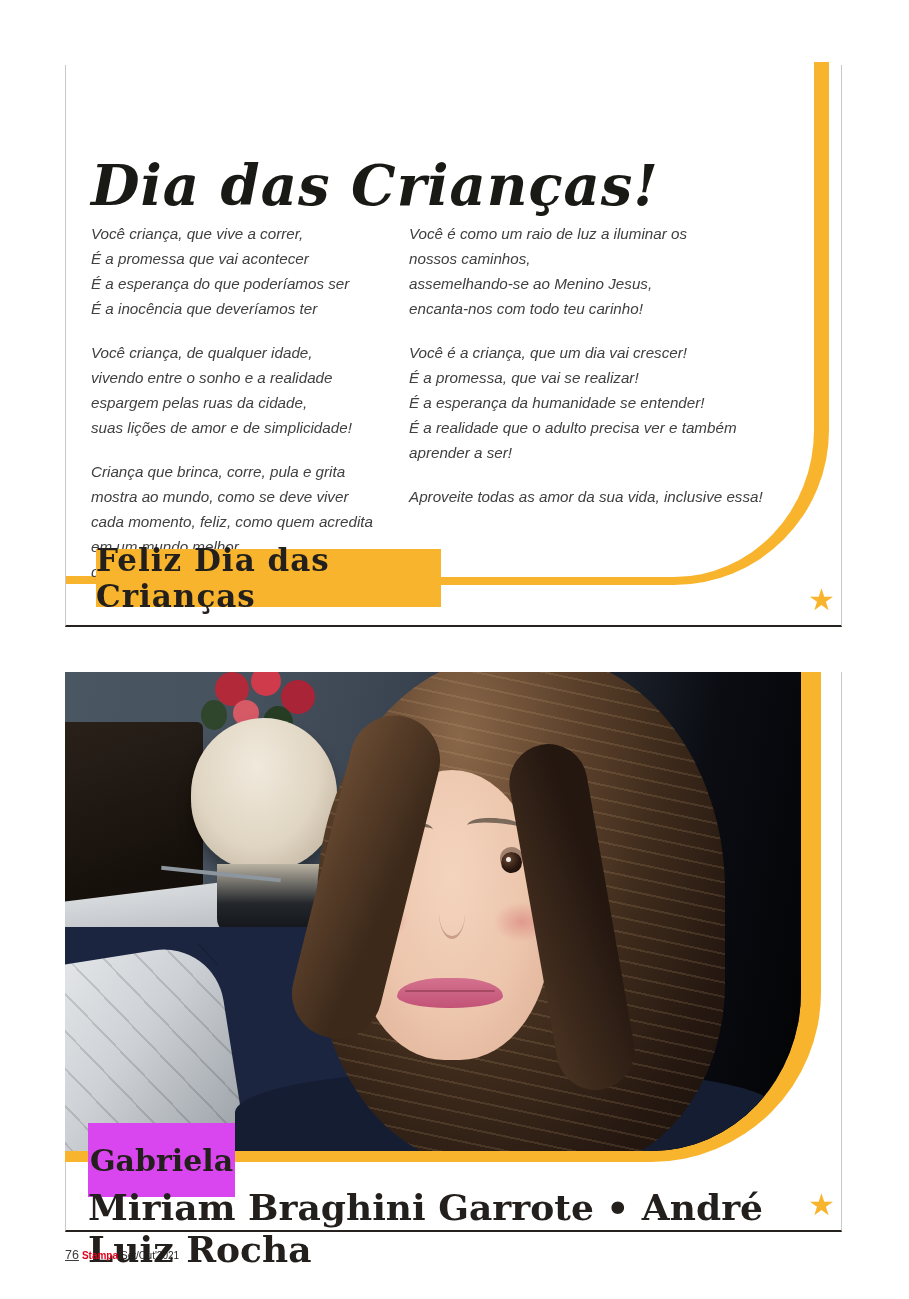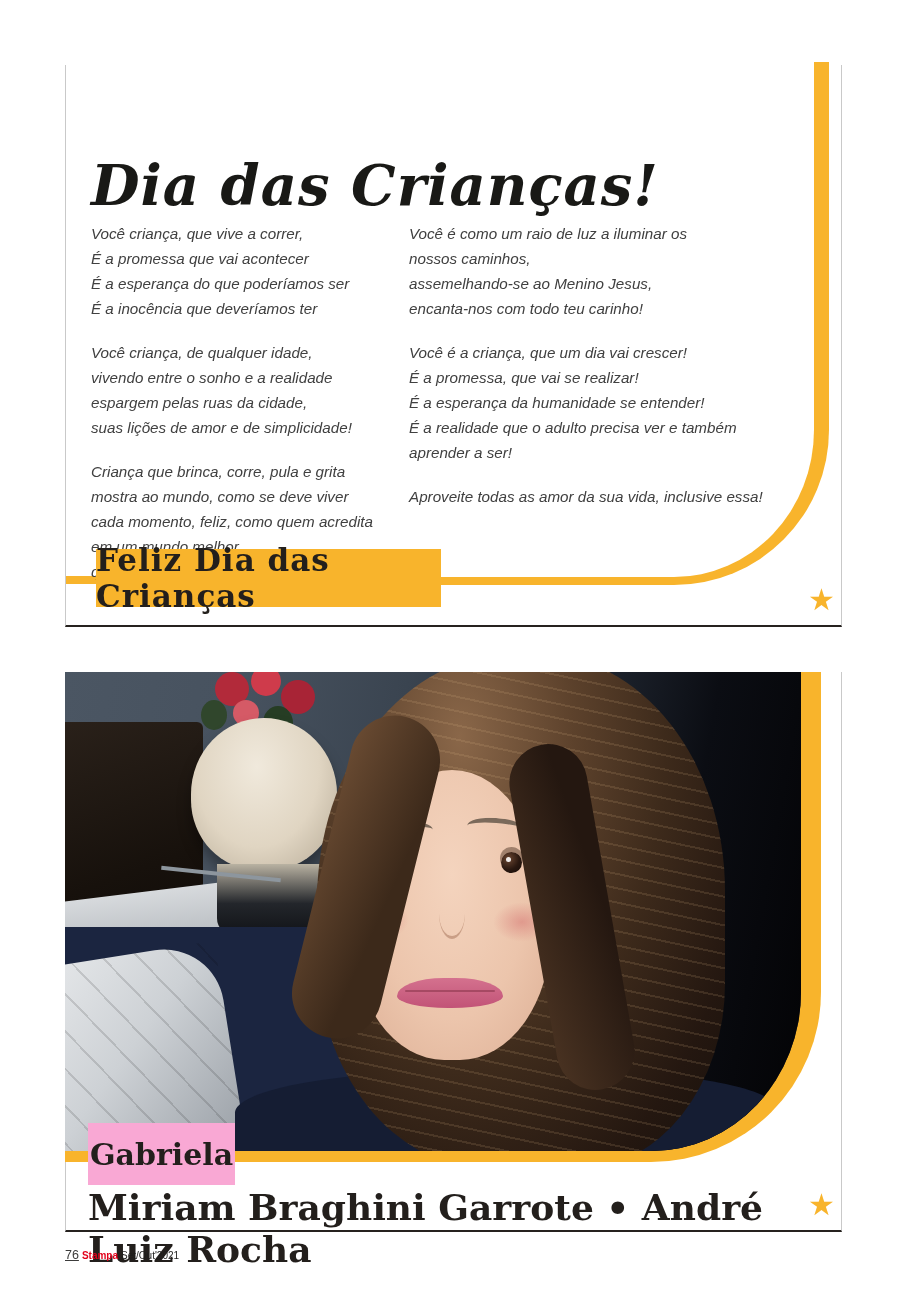--- a/index.html
+++ b/index.html
@@ -81,21 +81,21 @@
     background:radial-gradient(ellipse,rgba(212,110,110,.5) 0%,rgba(212,110,110,0) 70%);}
   .blush.cl{left:-2px;top:130px;}
   .blush.cr{left:140px;top:132px;}
   .nose{position:absolute;left:86px;top:118px;width:26px;height:48px;
     border-bottom:3px solid rgba(170,120,95,.55);border-radius:0 0 50% 50%;}
   .lips{position:absolute;left:44px;top:208px;width:106px;height:30px;
     background:linear-gradient(#d4718e,#c25377);
     border-radius:46% 46% 50% 50% / 62% 62% 42% 42%;}
   .lips:after{content:"";position:absolute;left:8px;top:12px;right:8px;height:2px;
     background:rgba(120,40,60,.45);border-radius:2px;}
-  .caption-banner{position:absolute;left:22px;top:451px;width:147px;height:62px;background:#f9a8d4;
+  .caption-banner{position:absolute;left:22px;top:451px;width:147px;height:74px;background:#d946ef;
     display:flex;align-items:center;justify-content:center;}
   .caption-banner .script{font-size:30px;}
   .credits{position:absolute;left:22px;top:514px;font-size:36px;}
   #star2{left:742px;top:518px;}
   
   .footer{position:absolute;left:65px;top:1248px;font-size:10px;color:#1d1d1b;}
   .footer .pn{font-size:12.5px;color:#3c3c3b;margin-right:3px;text-decoration:underline;}
   .footer .mag{color:#e2001a;font-weight:bold;margin-right:3px;}
 </style>
 </head>

